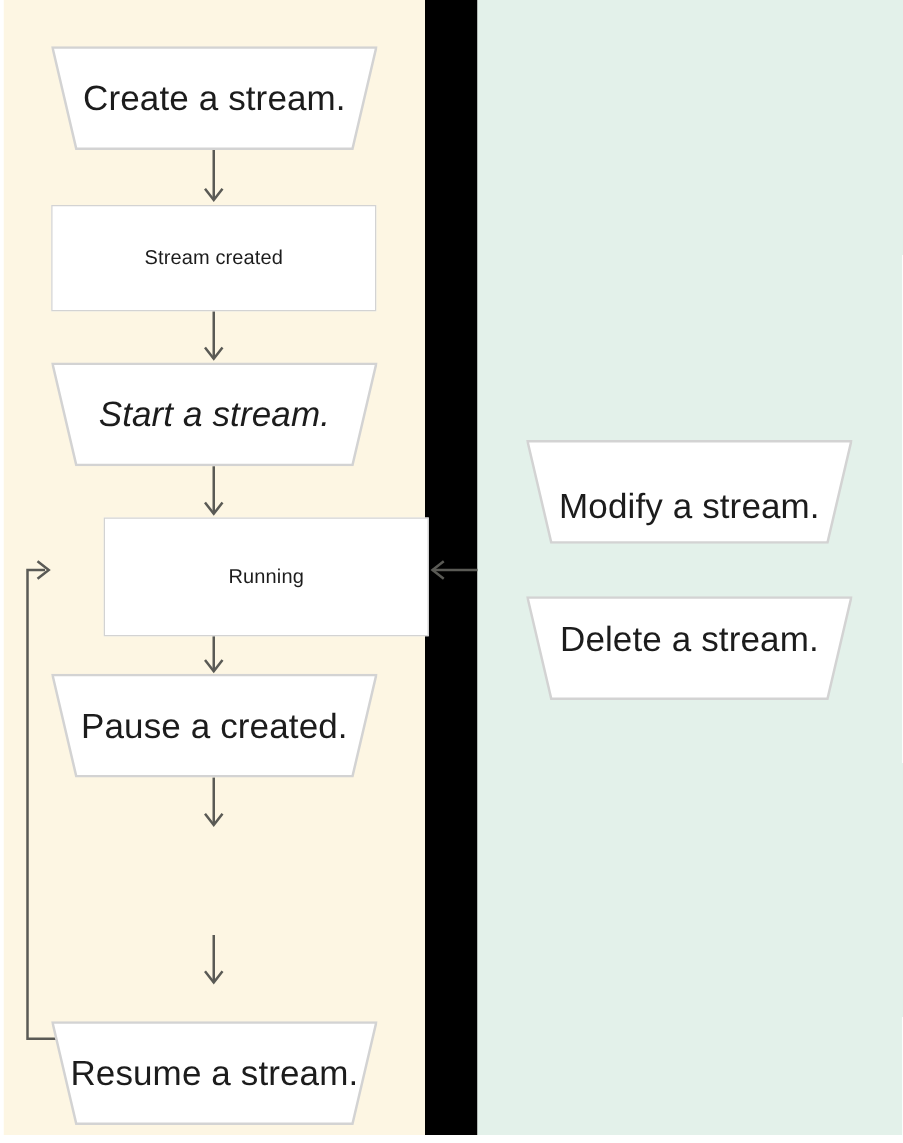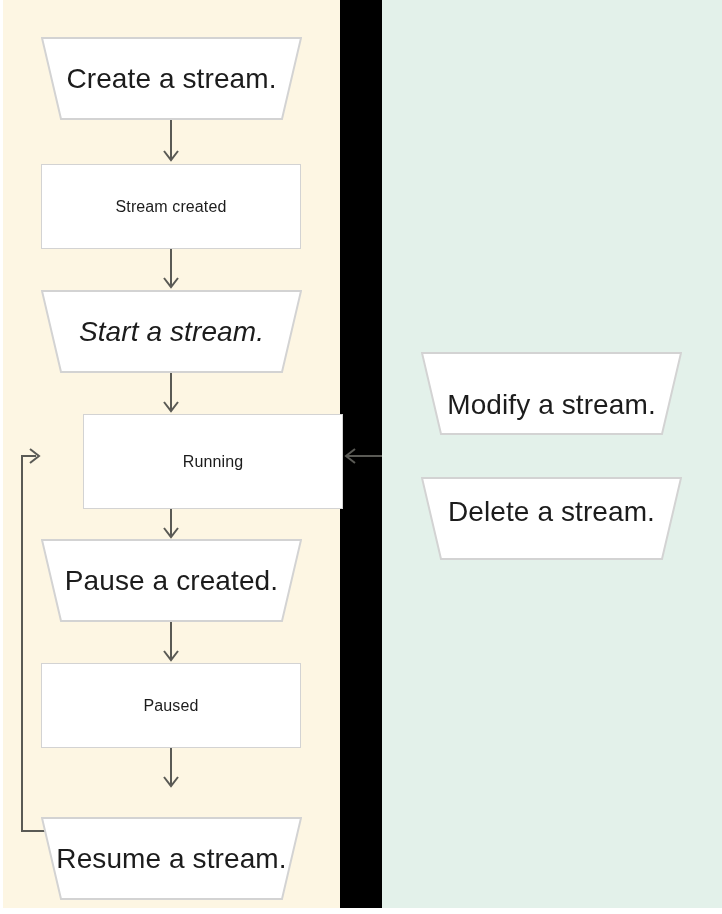--- a/index.html
+++ b/index.html
@@ -165,23 +165,20 @@
     <span class="node-label">Running</span>
   </div>
 
   <div class="trap" style="left:41px; top:539px; width:261px; height:83px;">
     <svg width="261" height="83" viewBox="0 0 261 83">
       <polygon points="1,1 260,1 241,82 20,82" fill="#ffffff" stroke="#d3d3d3" stroke-width="2"></polygon>
     </svg>
     <span class="node-label">Pause a created.</span>
   </div>
 
-  <div class="node" style="left:41px; top:663px; width:260px; height:85px;">
-    <span class="node-label">Paused</span>
-  </div>
 
   <div class="trap" style="left:41px; top:817px; width:261px; height:83px;">
     <svg width="261" height="83" viewBox="0 0 261 83">
       <polygon points="1,1 260,1 241,82 20,82" fill="#ffffff" stroke="#d3d3d3" stroke-width="2"></polygon>
     </svg>
     <span class="node-label">Resume a stream.</span>
   </div>
 
   <div class="trap" style="left:421px; top:352px; width:261px; height:106px;">
     <svg width="261" height="83" viewBox="0 0 261 83">

